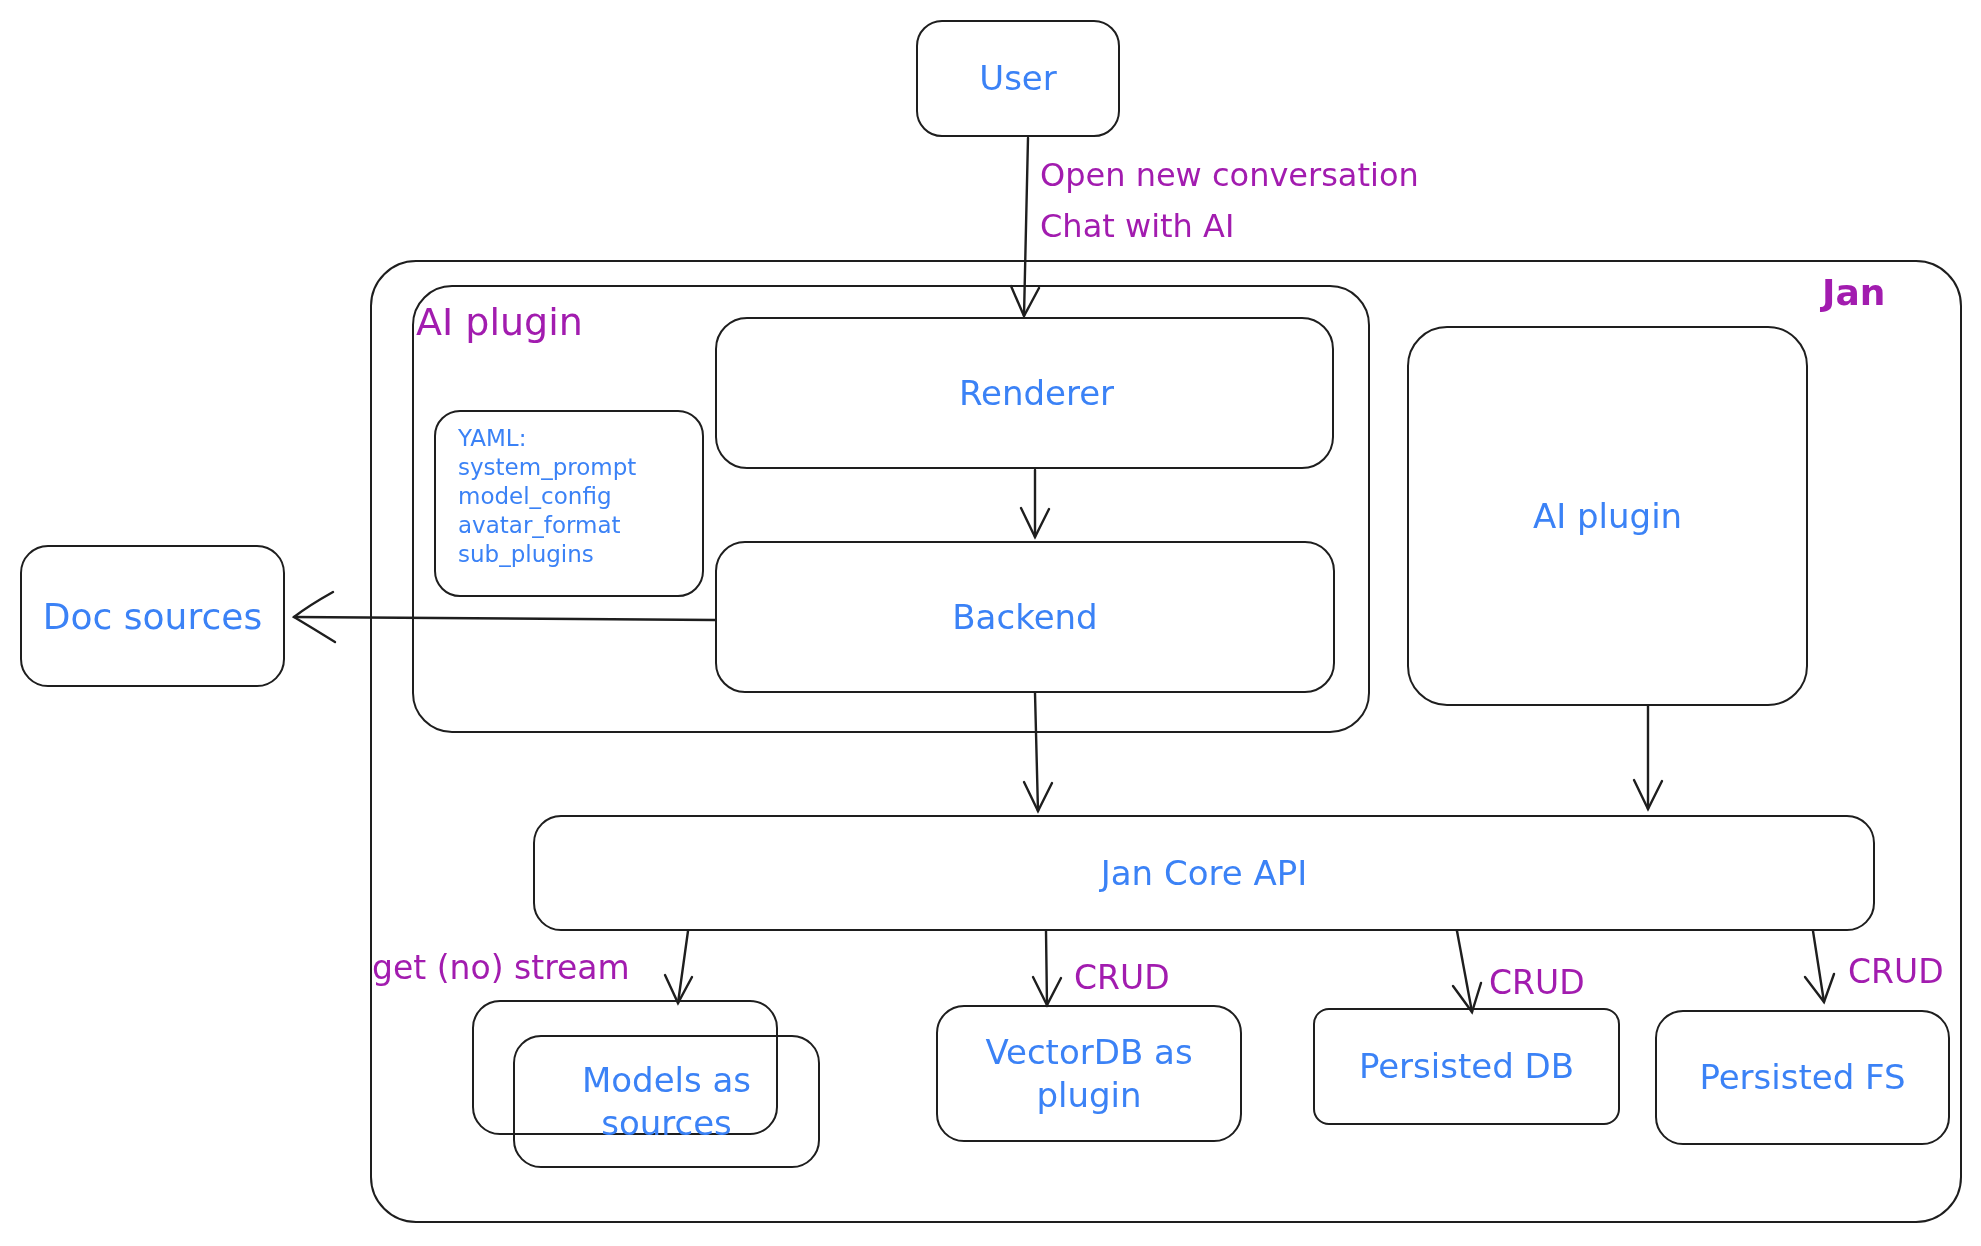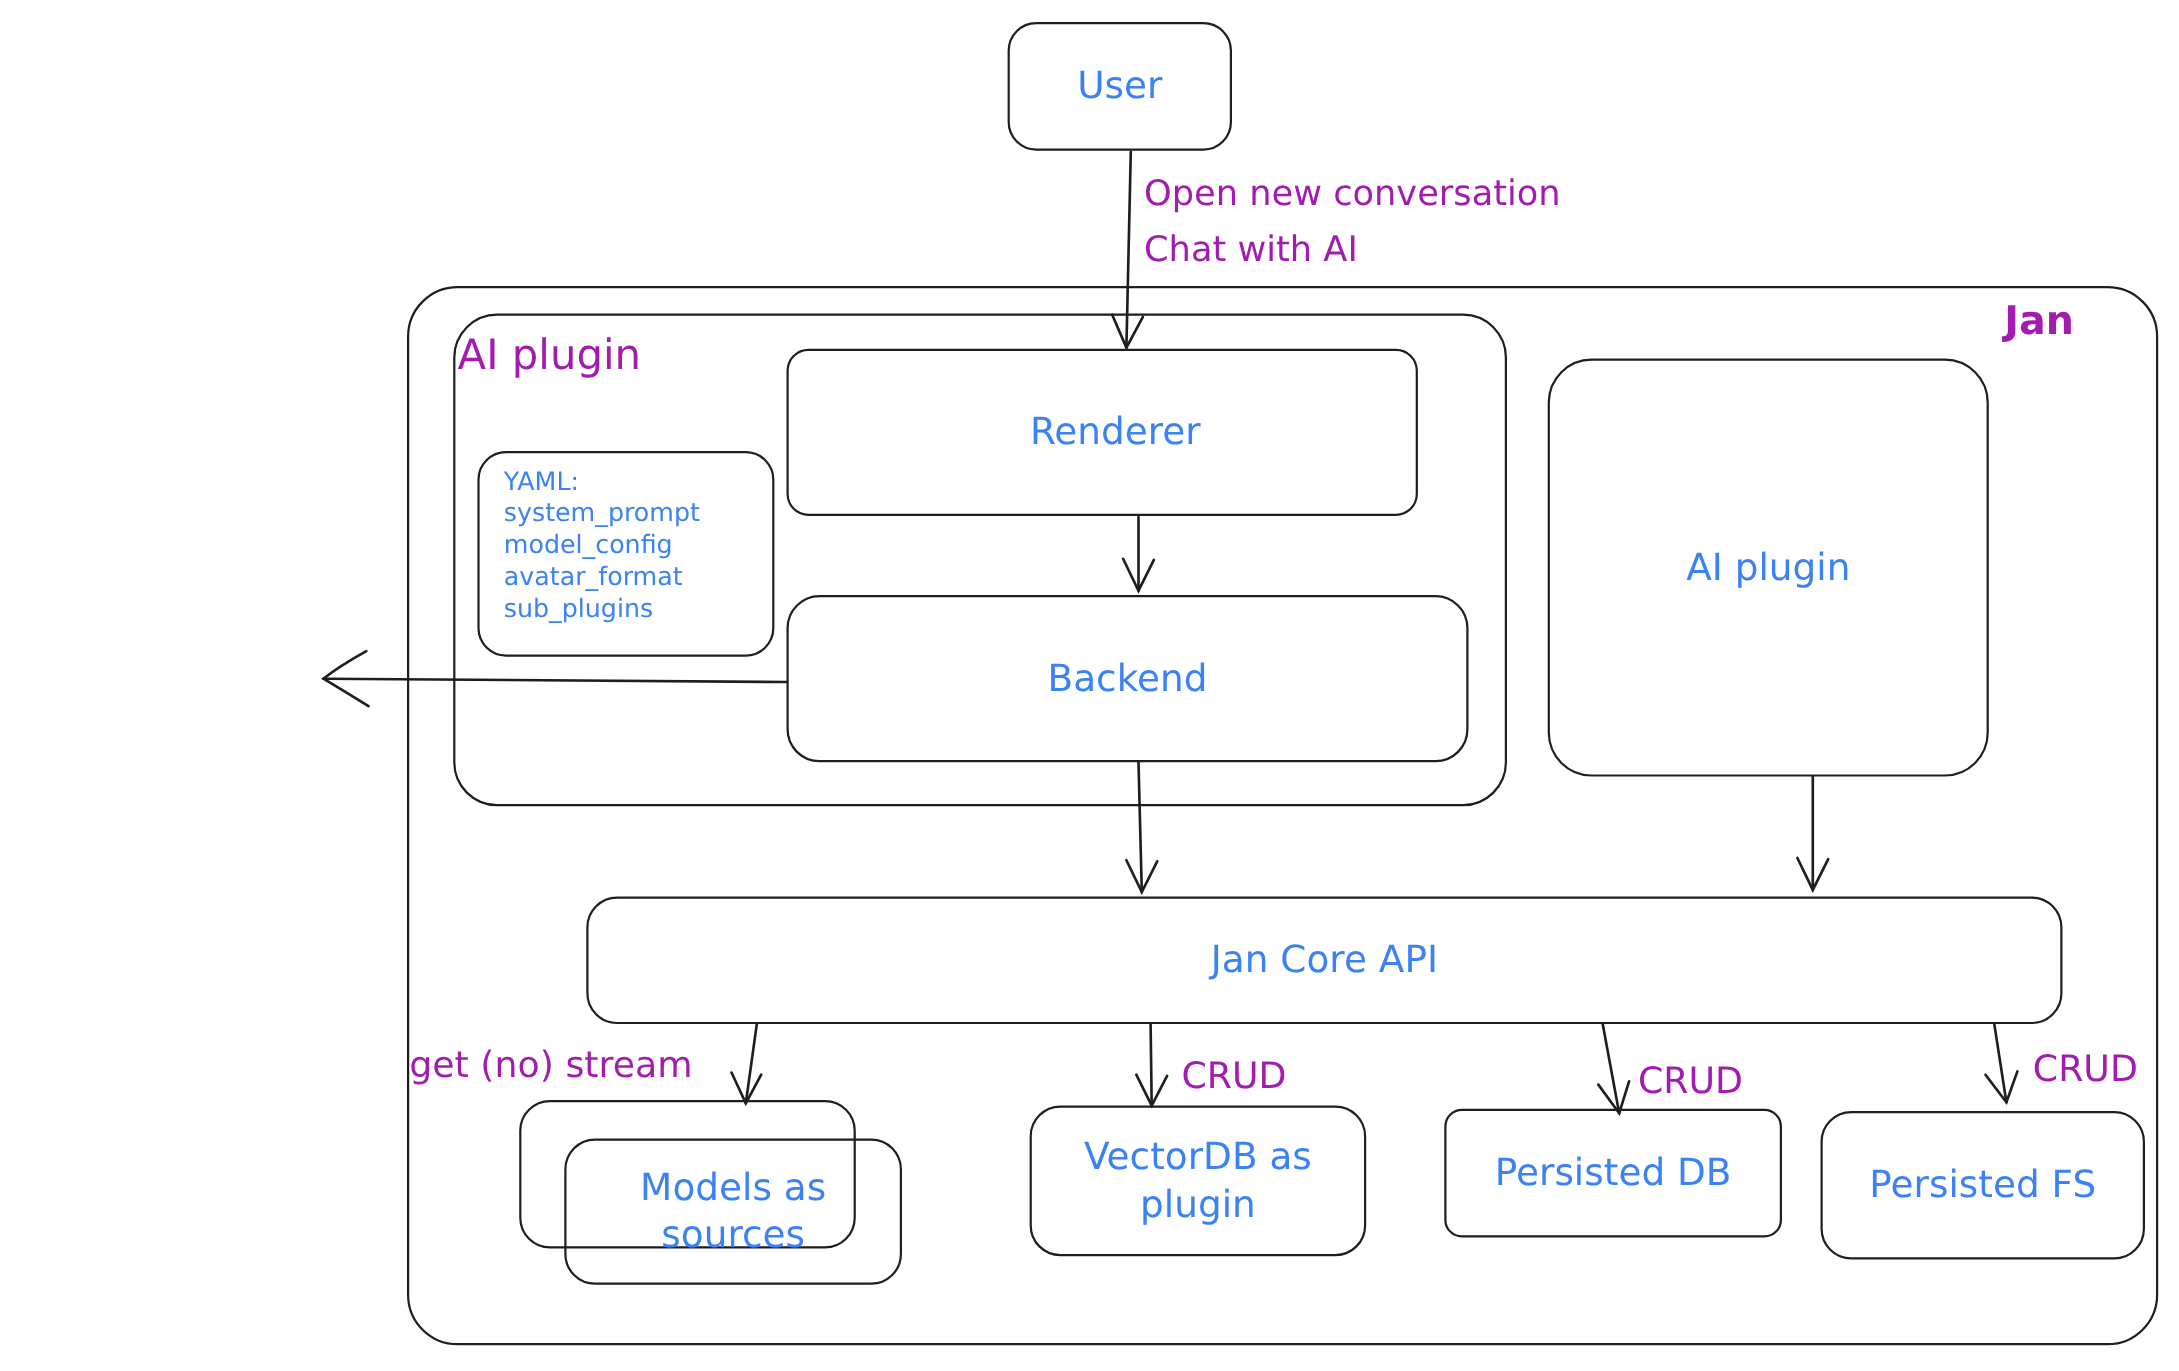--- a/index.html
+++ b/index.html
@@ -25,21 +25,21 @@
     color:#a21caf;
     white-space:nowrap;
   }
   .boxtext{font-size:34px;line-height:1.25;}
   svg.arrows{position:absolute;left:0;top:0;pointer-events:none;}
 
   
   .user-box       {left:916px;top:20px;width:204px;height:117px;border-radius:26px;}
   .jan-box        {left:370px;top:260px;width:1592px;height:963px;border-radius:46px;}
   .ai-panel       {left:412px;top:285px;width:958px;height:448px;border-radius:40px;}
-  .renderer-box   {left:715px;top:317px;width:574px;height:152px;border-radius:20px;padding-left:24px;}
+  .renderer-box   {left:715px;top:317px;width:619px;height:152px;border-radius:32px;padding-left:24px;}
   .yaml-box       {left:422px;top:410px;width:270px;height:187px;border-radius:26px;
                    display:block;padding:12px 10px 0 22px;font-size:23px;line-height:29px;text-align:left;margin-left:12px;}
   .backend-box    {left:715px;top:541px;width:620px;height:152px;border-radius:30px;}
   .ai-right-box   {left:1407px;top:326px;width:401px;height:380px;border-radius:40px;}
   .doc-box        {left:20px;top:545px;width:265px;height:142px;border-radius:28px;}
   .jancore-box    {left:533px;top:815px;width:1342px;height:116px;border-radius:28px;}
   .models-back    {left:472px;top:1000px;width:306px;height:135px;border-radius:28px;}
   .models-front   {left:513px;top:1035px;width:307px;height:133px;border-radius:28px;}
   .vectordb-box   {left:902px;top:1005px;width:306px;height:137px;border-radius:28px;margin-left:34px;}
   .pdb-box        {left:1313px;top:1008px;width:307px;height:117px;border-radius:16px;}
@@ -83,20 +83,23 @@
   </div>
 
   <div class="box backend-box boxtext">
     <span>Backend</span>
   </div>
 
   <div class="box ai-right-box boxtext">
     <span>AI plugin</span>
   </div>
 
+  <div class="box doc-box doc-txt">
+    <span>Doc sources</span>
+  </div>
 
   <div class="box jancore-box boxtext">
     <span>Jan Core API</span>
   </div>
 
   <div class="box models-back"></div>
   <div class="box models-front boxtext">
     <span class="multiline">Models as sources</span>
   </div>
 

